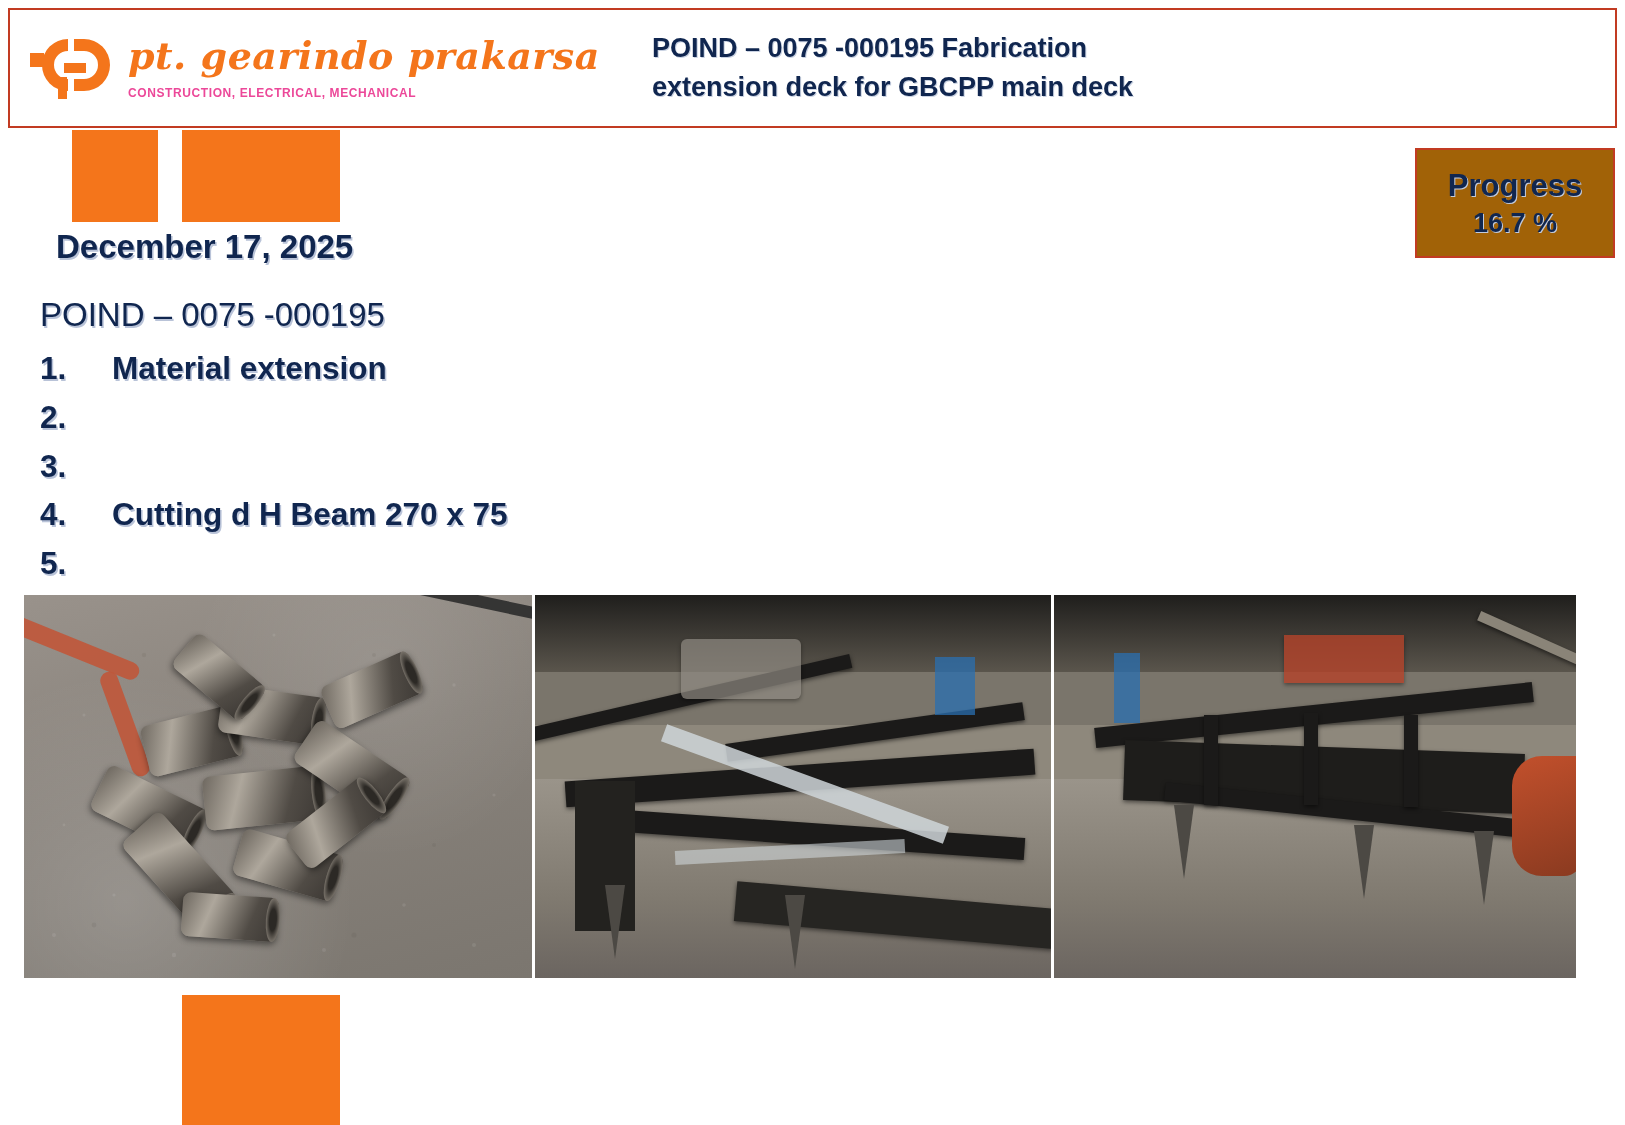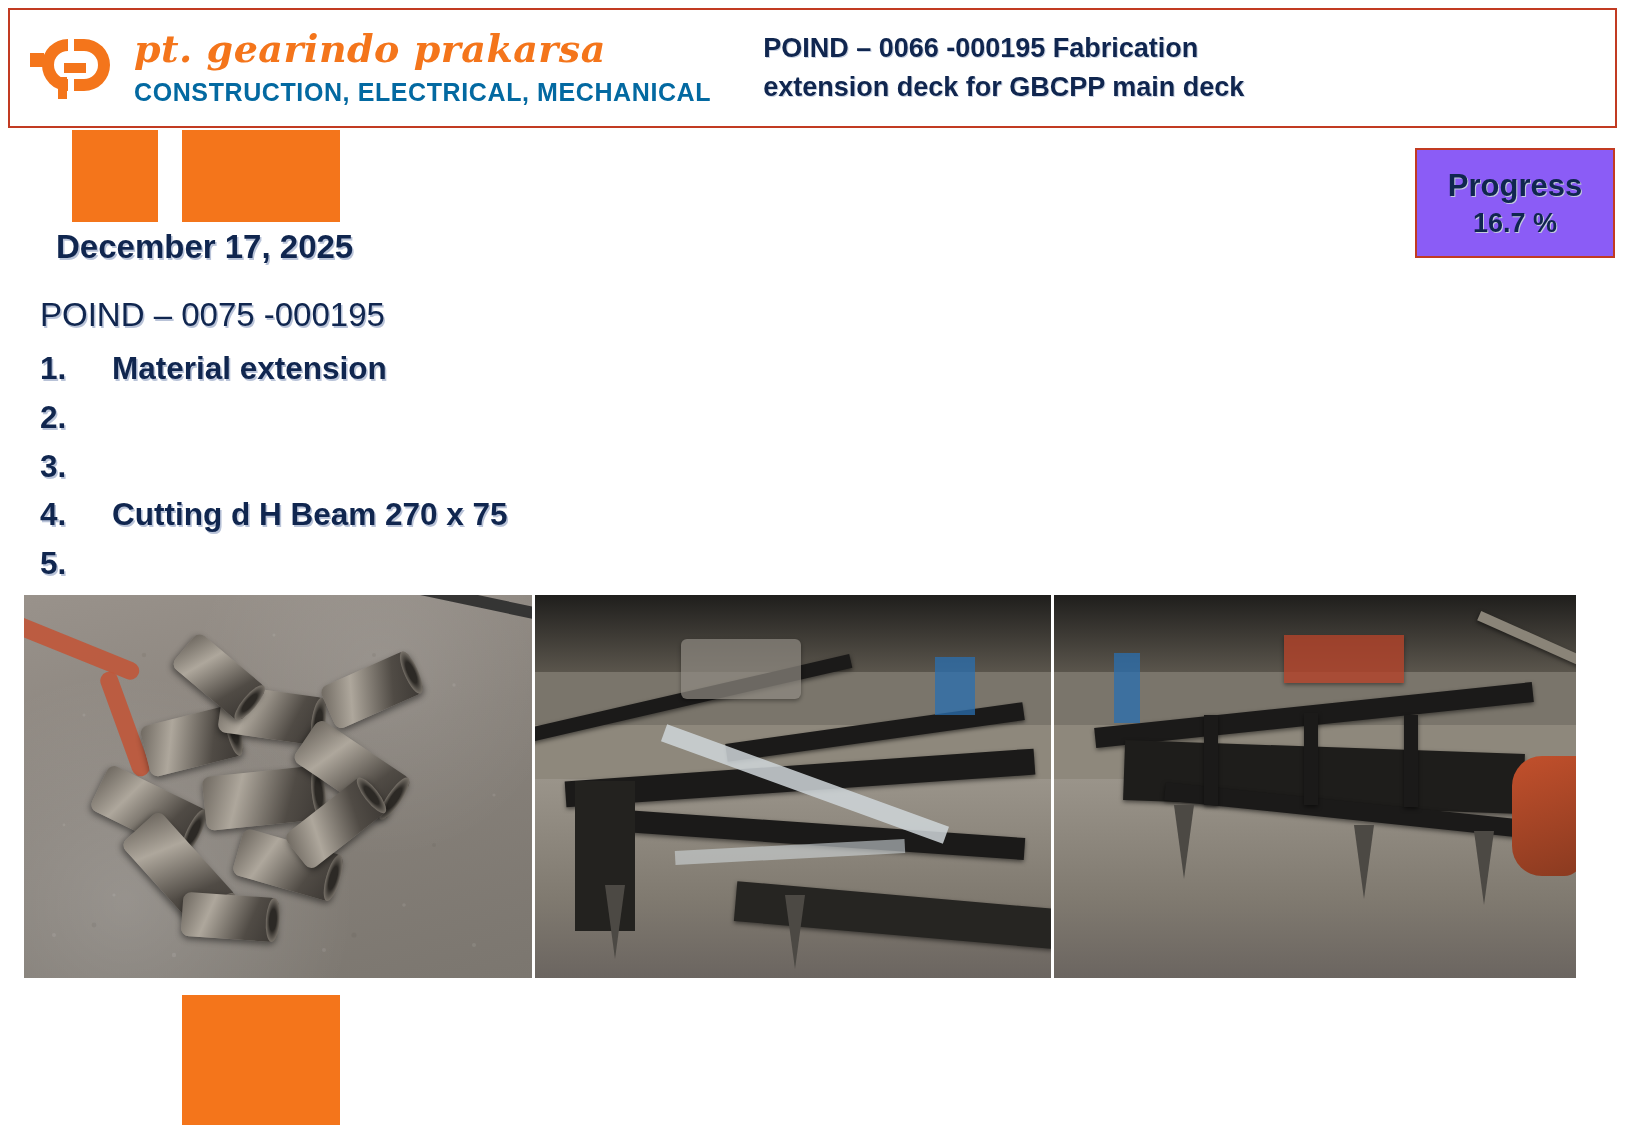--- a/index.html
+++ b/index.html
@@ -20,47 +20,47 @@
   
   .header {
     position: absolute; left: 8px; top: 8px;
     width: 1609px; height: 120px;
     border: 2px solid #C23B22;
     background: #ffffff;
     display: flex; align-items: center;
   }
   .logo-wrap {
     display: flex; align-items: center;
-    padding-left: 18px; gap: 20px;
+    padding-left: 18px; gap: 14px;
   }
   .logo-mark { width: 86px; height: 70px; position: relative; flex: none; }
   .brand-lines { display: flex; flex-direction: column; }
   .brand-name {
     font-family: "DejaVu Serif", serif;
     font-style: italic; font-weight: bold;
     font-size: 38px; color: #F4751B;
     letter-spacing: .5px; line-height: 1.05;
   }
   .brand-sub {
     font-family: "Liberation Sans", sans-serif;
-    font-weight: bold; font-size: 25px;
-    color: #0369a1; letter-spacing: .6px; margin-top: 10px;
+    font-weight: bold; font-size: 12px;
+    color: #ec4899; letter-spacing: .6px; margin-top: 10px;
   }
   .header-title {
     margin-left: 52px;
     font-weight: bold; font-size: 27px;
     color: #10264F; line-height: 1.45;
     text-shadow: 1px 1px 0 #c9d2e2;
   }
 
   
   .progress-box {
     position: absolute; right: 10px; top: 148px;
     width: 200px; height: 110px;
-    border: 2px solid #C23B22; background: #8b5cf6;
+    border: 2px solid #C23B22; background: #a16207;
     display: flex; flex-direction: column;
     align-items: center; justify-content: center;
     gap: 4px;
   }
   .progress-label {
     font-weight: bold; font-size: 31px; color: #10264F;
     text-shadow: 1px 1px 0 #c2cbdd;
   }
   .progress-value {
     font-weight: bold; font-size: 27px; color: #10264F;
@@ -183,21 +183,21 @@
         <rect x="30" y="44" width="9" height="22" fill="#F4751B"></rect>
         <rect x="2" y="20" width="14" height="14" fill="#F4751B"></rect>
       </svg>
     </span>
     <span class="brand-lines">
       <span class="brand-name">pt. gearindo prakarsa</span>
       <span class="brand-sub">CONSTRUCTION, ELECTRICAL, MECHANICAL</span>
     </span>
   </div>
   <div class="header-title">
-    <div>POIND – 0066 -000195 Fabrication</div>
+    <div>POIND – 0075 -000195 Fabrication</div>
     <div>extension deck for GBCPP main deck</div>
   </div>
 </div>
 
 <div class="progress-box">
   <div class="progress-label">Progress</div>
   <div class="progress-value">16.7 %</div>
 </div>
 
 <div class="date">December 17, 2025</div>

